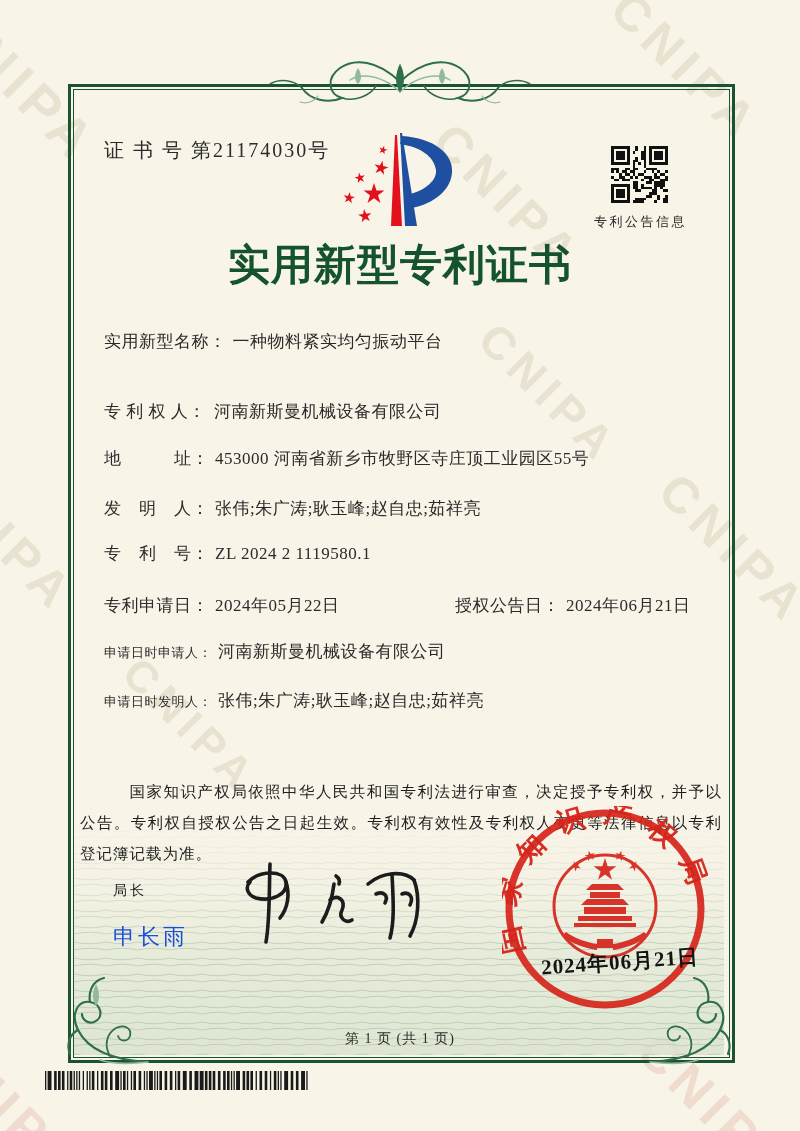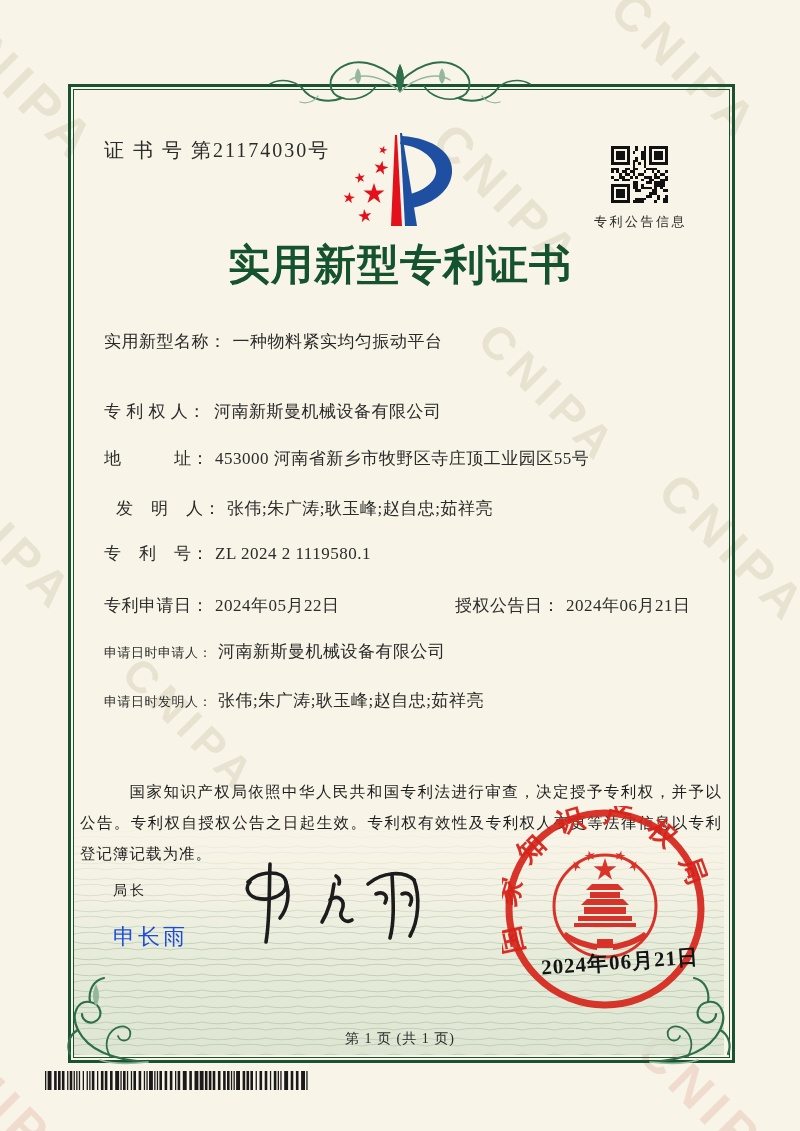--- a/index.html
+++ b/index.html
@@ -43,21 +43,21 @@
   
   .cert-no{position:absolute;left:104px;top:137px;font-size:20px;letter-spacing:2px;}
   .logo{position:absolute;left:336px;top:128px;width:130px;height:102px;}
   .qr{position:absolute;left:611px;top:146px;width:57px;height:57px;}
   .qr-label{position:absolute;left:594px;top:213px;font-size:13px;letter-spacing:2.5px;}
   .title{position:absolute;left:0;top:237px;width:100%;text-align:center;
          font-size:42px;font-weight:700;letter-spacing:1px;color:#14532d;}
   
   .fields{position:absolute;left:104px;top:322px;width:610px;font-size:17px;letter-spacing:0.5px;}
   .frow{position:absolute;left:0;white-space:nowrap;}
-  .r0{top:8px;} .r1{top:78px;} .r2{top:125px;} .r3{top:175px;margin-left:12px;}
+  .r0{top:8px;} .r1{top:78px;} .r2{top:125px;} .r3{top:175px;}
   .r4{top:220px;} .r5{top:272px;} .r6{top:318px;} .r7{top:367px;}
   .flabel{display:inline-block;min-width:104px;}
   .frow.small .flabel{font-size:13px;}
   .fvalue{margin-left:6px;}
   .col2{position:absolute;left:351px;top:0;white-space:nowrap;}
   
   .notice{position:absolute;left:80px;top:760px;width:642px;font-size:15.5px;
           line-height:31px;text-align:justify;text-indent:3.2em;letter-spacing:1px;color:#1e1e1e;}
   
   .signer-title{position:absolute;left:113px;top:882px;font-size:14px;letter-spacing:3px;

